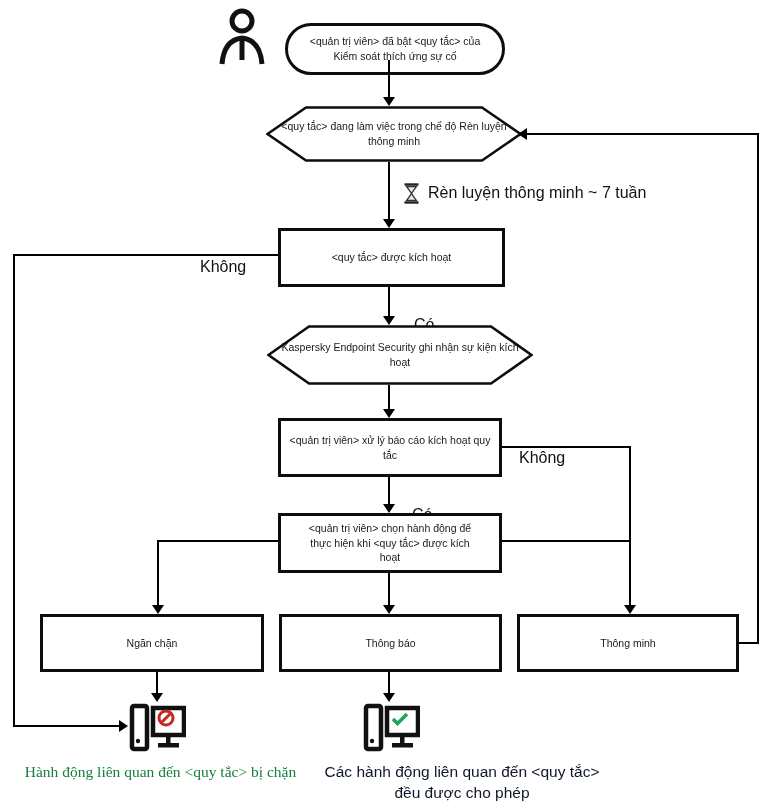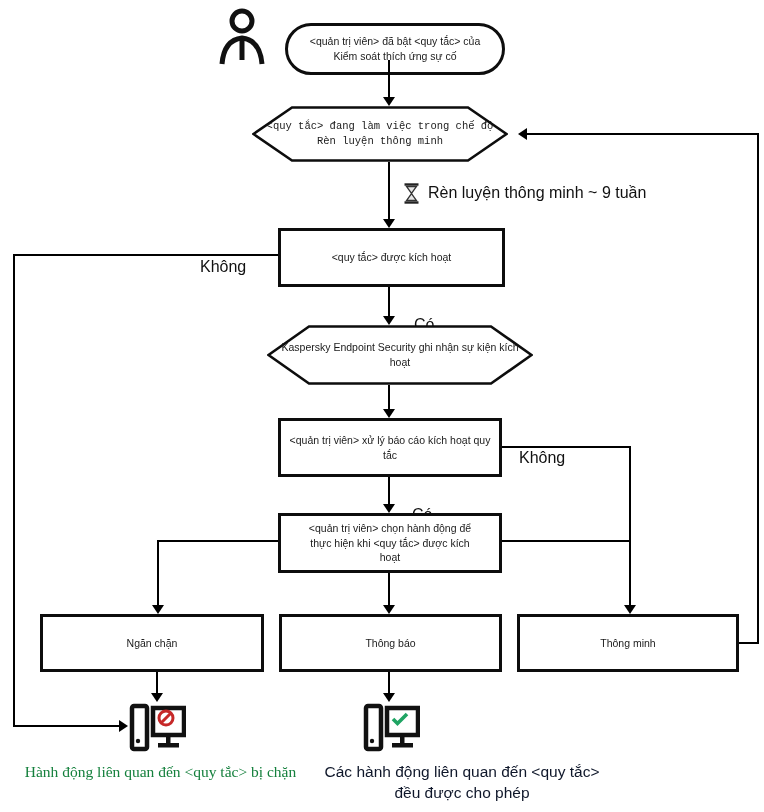--- a/index.html
+++ b/index.html
@@ -54,36 +54,36 @@
     </svg>
   </div>
 
   <div class="node oval" style="left:285px;top:8px;width:220px;height:52px;margin-top:15px;">
     <span>&lt;quản trị viên&gt; đã bật &lt;quy tắc&gt; của Kiểm soát thích ứng sự cố</span>
   </div>
 
   <div class="ln ln-v" style="left:388px;top:60px;height:38px;"></div>
   <div class="ar ar-down" style="left:383px;top:97px;"></div>
 
-  <div class="hexwrap" style="left:252px;top:106px;font-family:Liberation Mono, monospace;">
+  <div class="hexwrap" style="left:266px;top:106px;">
     <svg width="256" height="56" viewBox="0 0 256 56">
       <polygon points="40,1.5 216,1.5 254.5,28 216,54.5 40,54.5 1.5,28" fill="#fff" stroke="#0d0d0d" stroke-width="2.6"></polygon>
     </svg>
     <div class="hextext">&lt;quy tắc&gt; đang làm việc trong chế độ Rèn luyện thông minh</div>
   </div>
 
   <div class="icon" style="left:404px;top:183px;">
     <svg width="15" height="21" viewBox="0 0 15 21">
       <line x1="0.5" y1="1.5" x2="14.5" y2="1.5" stroke="#222" stroke-width="2.4"></line>
       <line x1="0.5" y1="19.5" x2="14.5" y2="19.5" stroke="#222" stroke-width="2.4"></line>
       <polygon points="2.5,3.5 12.5,3.5 7.5,10.5" fill="#e7e7e7" stroke="#333" stroke-width="1.3"></polygon>
       <polygon points="2.5,17.5 12.5,17.5 7.5,10.5" fill="#e7e7e7" stroke="#333" stroke-width="1.3"></polygon>
     </svg>
   </div>
-  <div class="timer-label" style="left:428px;top:184px;">Rèn luyện thông minh ~ 9 tuần</div>
+  <div class="timer-label" style="left:428px;top:184px;">Rèn luyện thông minh ~ 7 tuần</div>
 
   <div class="ln ln-v" style="left:388px;top:162px;height:58px;"></div>
   <div class="ar ar-down" style="left:383px;top:219px;"></div>
 
   <div class="node" style="left:278px;top:228px;width:227px;height:59px;padding:0 6px;">
     <span>&lt;quy tắc&gt; được kích hoạt</span>
   </div>
 
   <div class="elabel" style="left:200px;top:230px;">Không</div>
 

